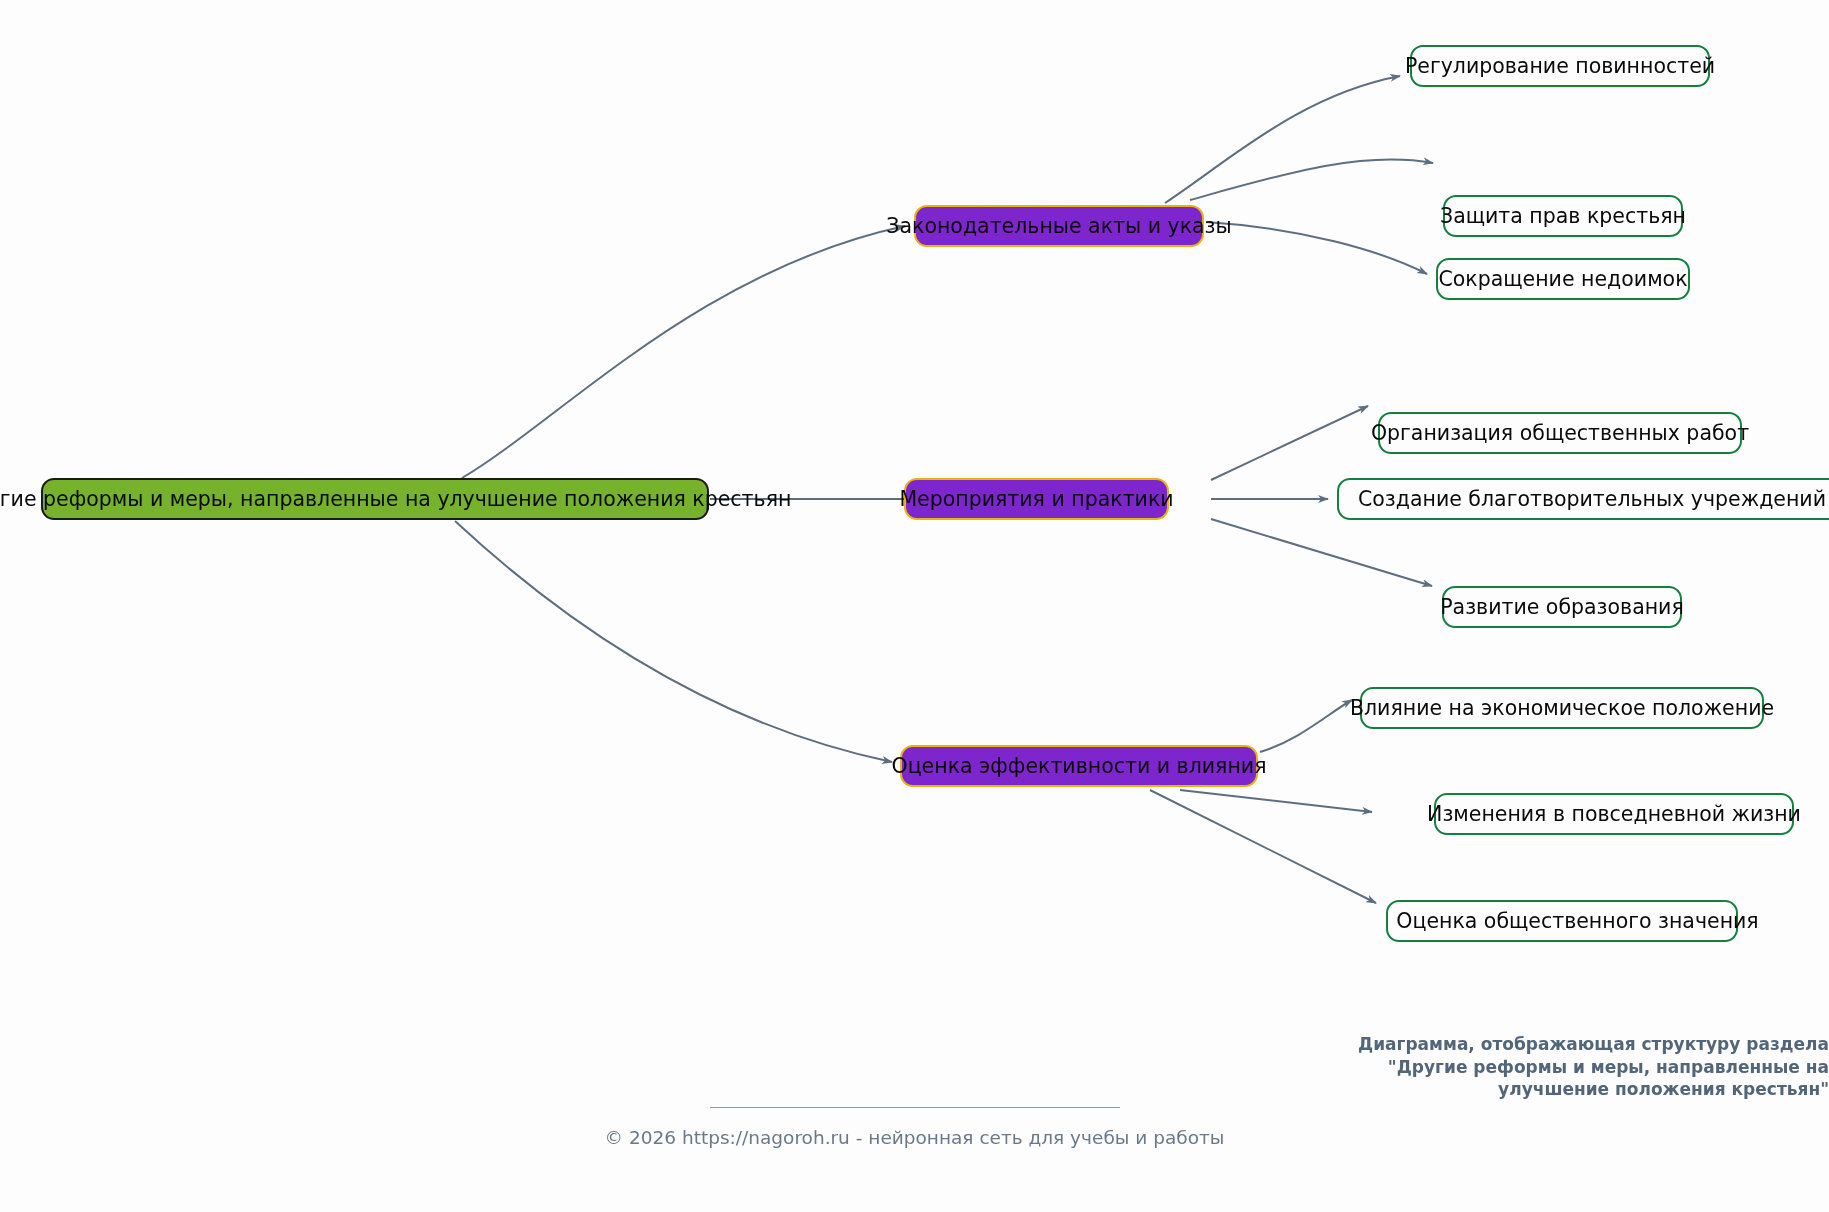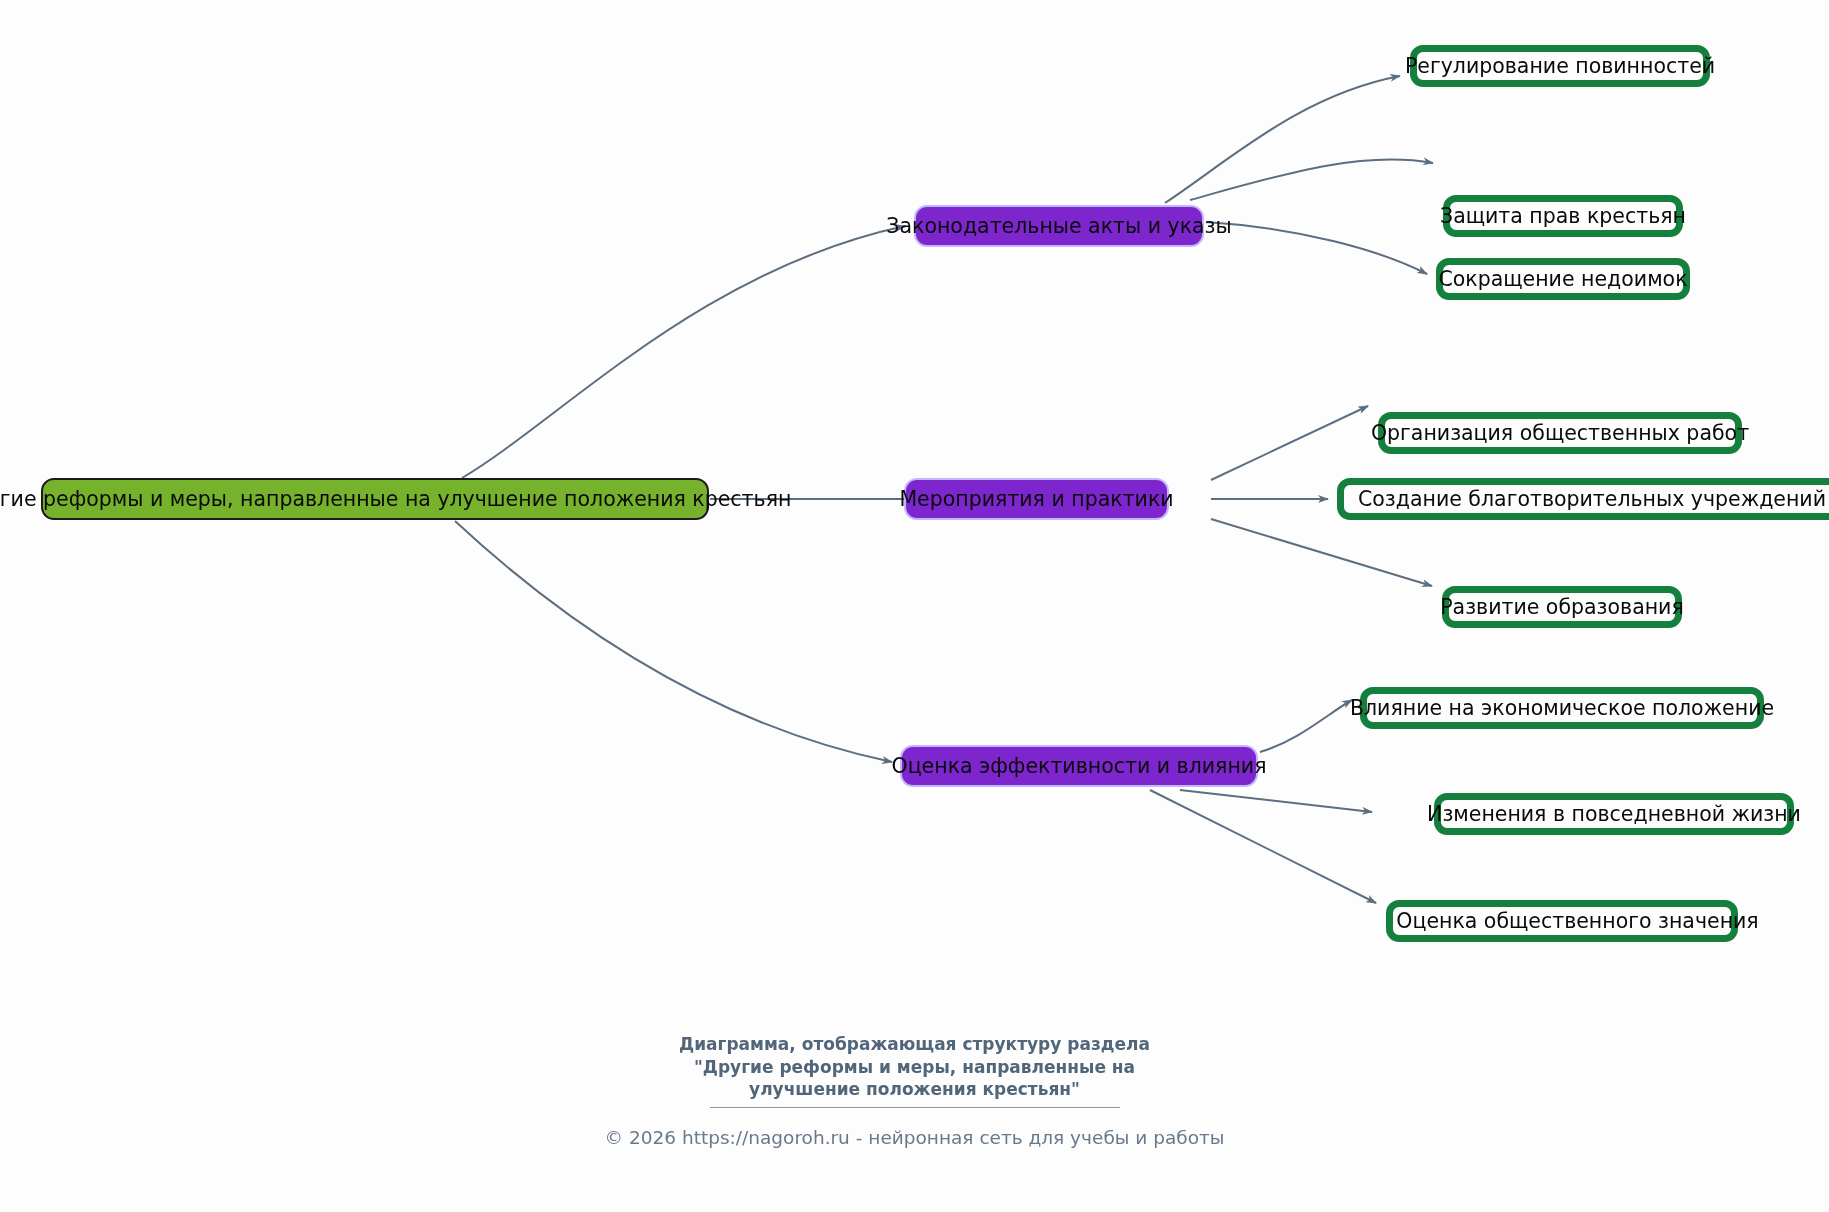--- a/index.html
+++ b/index.html
@@ -37,37 +37,37 @@
   .node-root {
     background: #76b22b;
     border: 2px solid #1b1b1b;
     border-radius: 13px;
     color: #0a0a0a;
     font-size: 20.5px;
     padding: 0 16px;
   }
   .node-branch {
     background: #7d26cd;
-    border: 2px solid #c4b5fd;
+    border: 2px solid #eab308;
     border-radius: 13px;
     color: #0a0a0a;
     font-size: 20.5px;
     padding: 0 16px;
   }
   .node-leaf {
     background: #fdfdfd;
-    border: 7px solid #15803d;
+    border: 2px solid #15803d;
     border-radius: 13px;
     color: #0a0a0a;
     font-size: 20.5px;
     padding: 0 16px;
   }
   .caption {
     position: absolute;
-    text-align: center;
+    text-align: right;
     font-family: "DejaVu Sans", sans-serif;
     font-weight: bold;
     font-size: 17px;
     line-height: 1.33;
     color: #52667a;
     left: 0;
     width: 1829px;
   }
   .caption-line {
     position: absolute;

